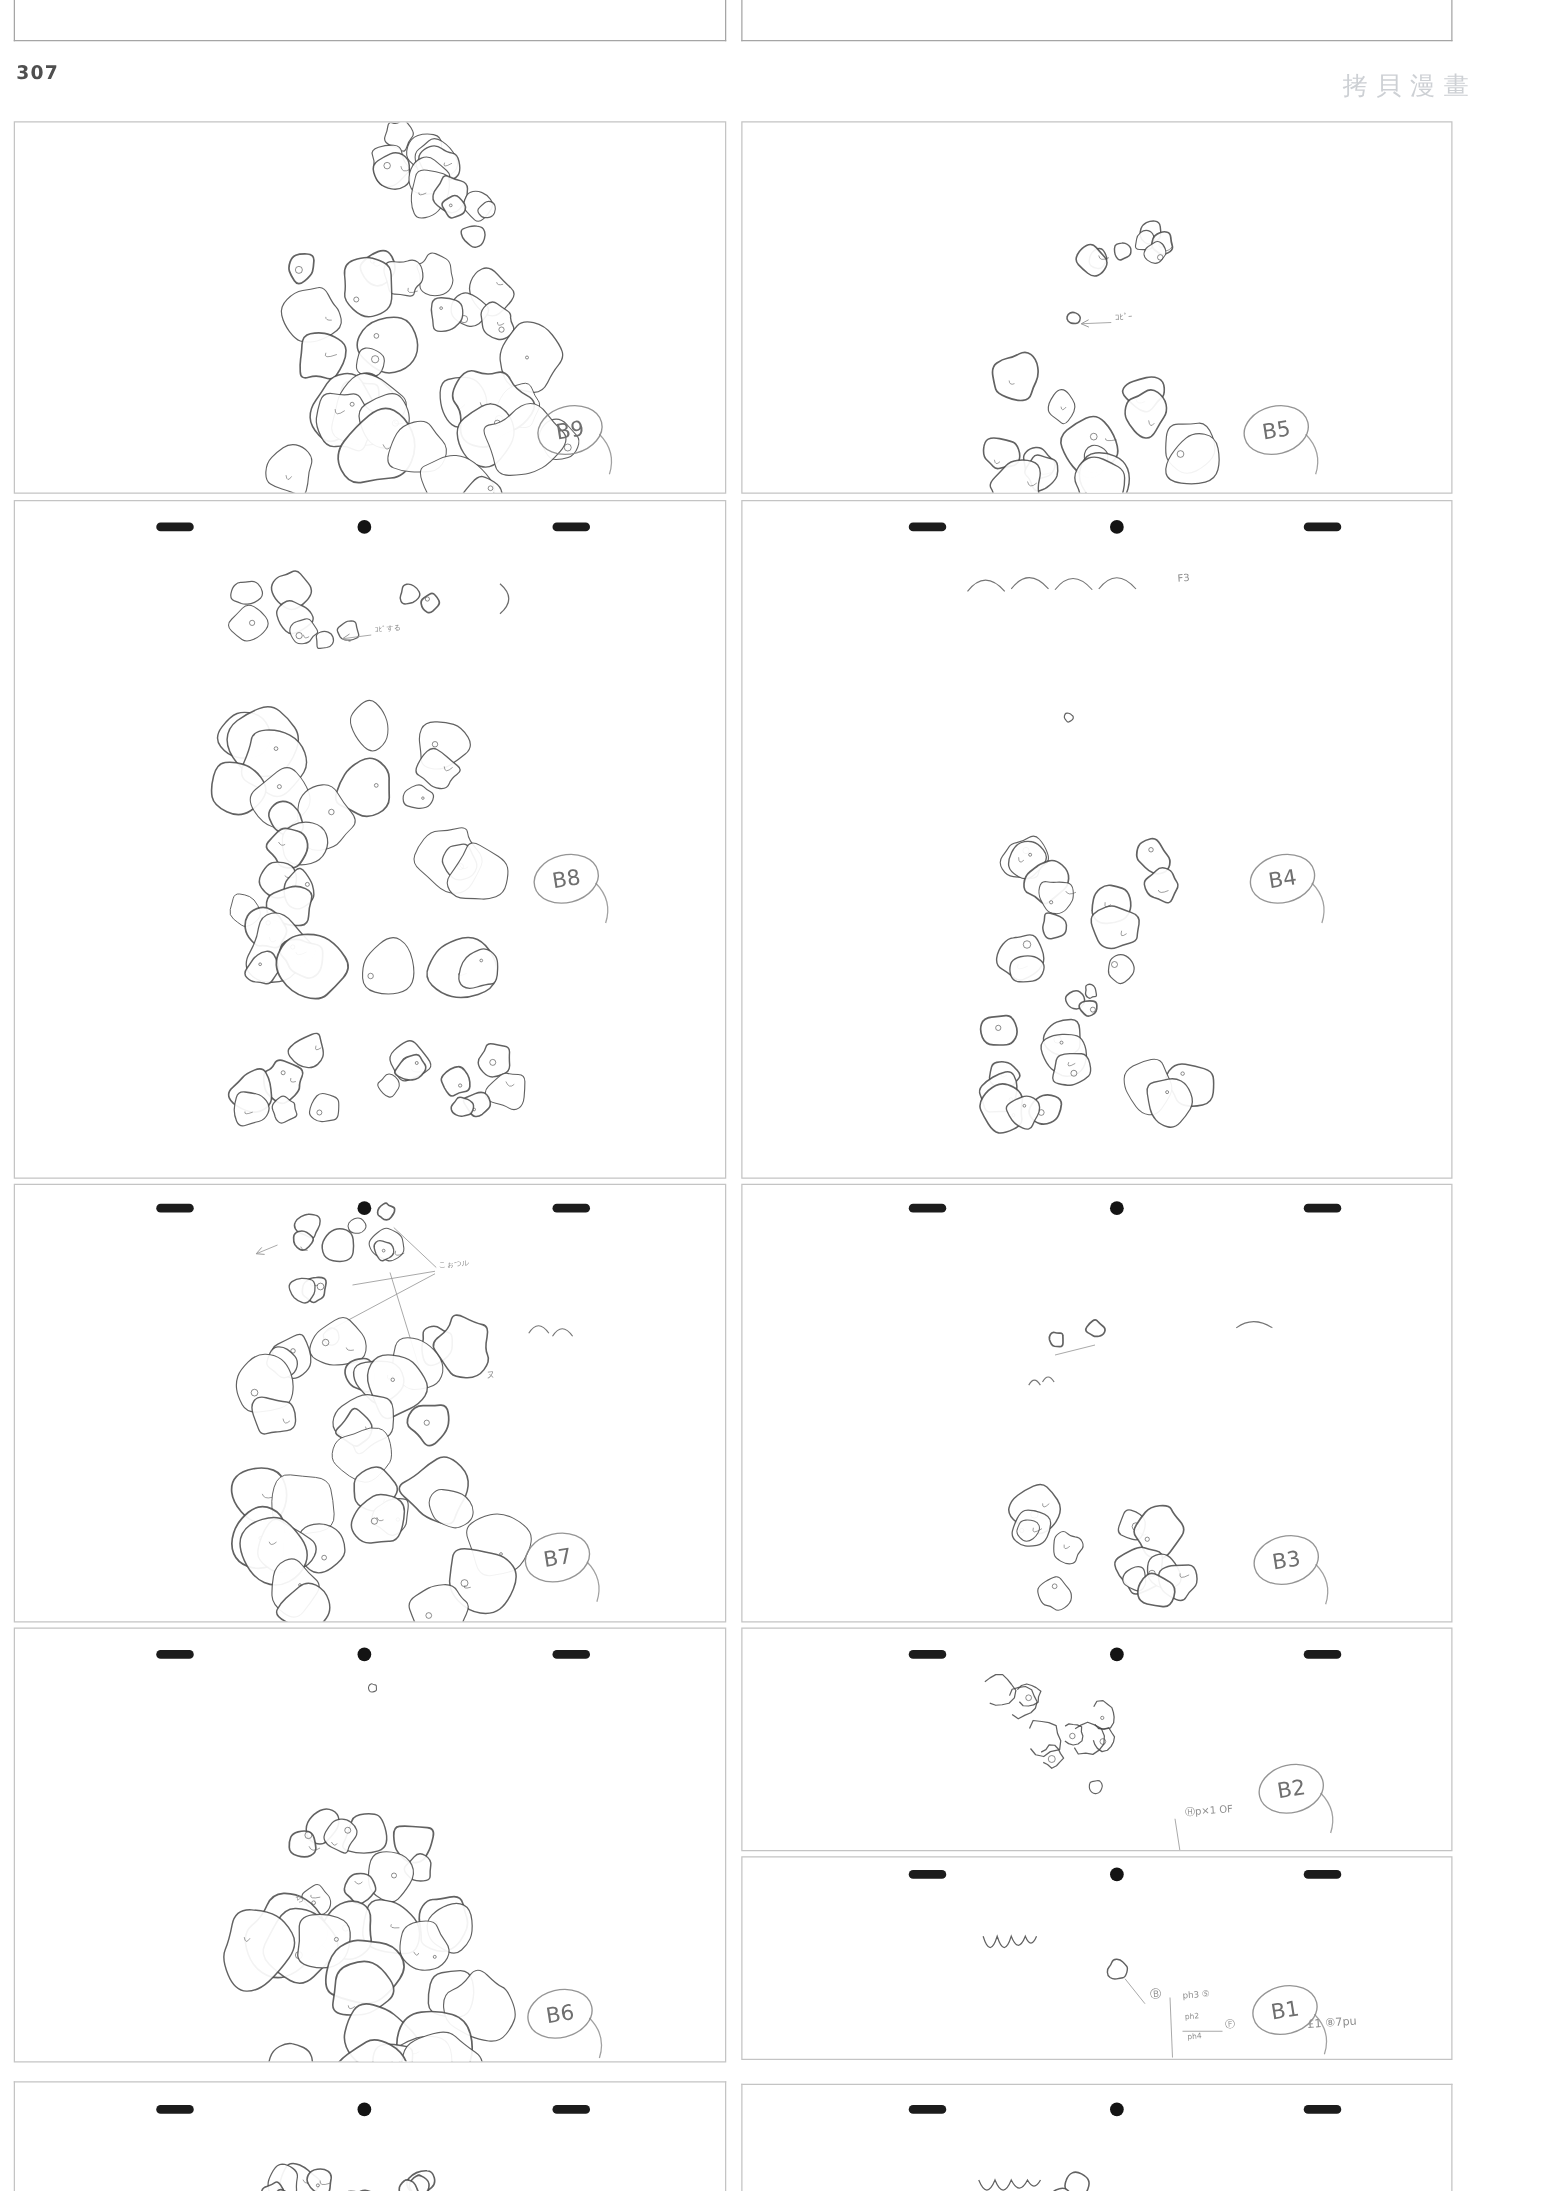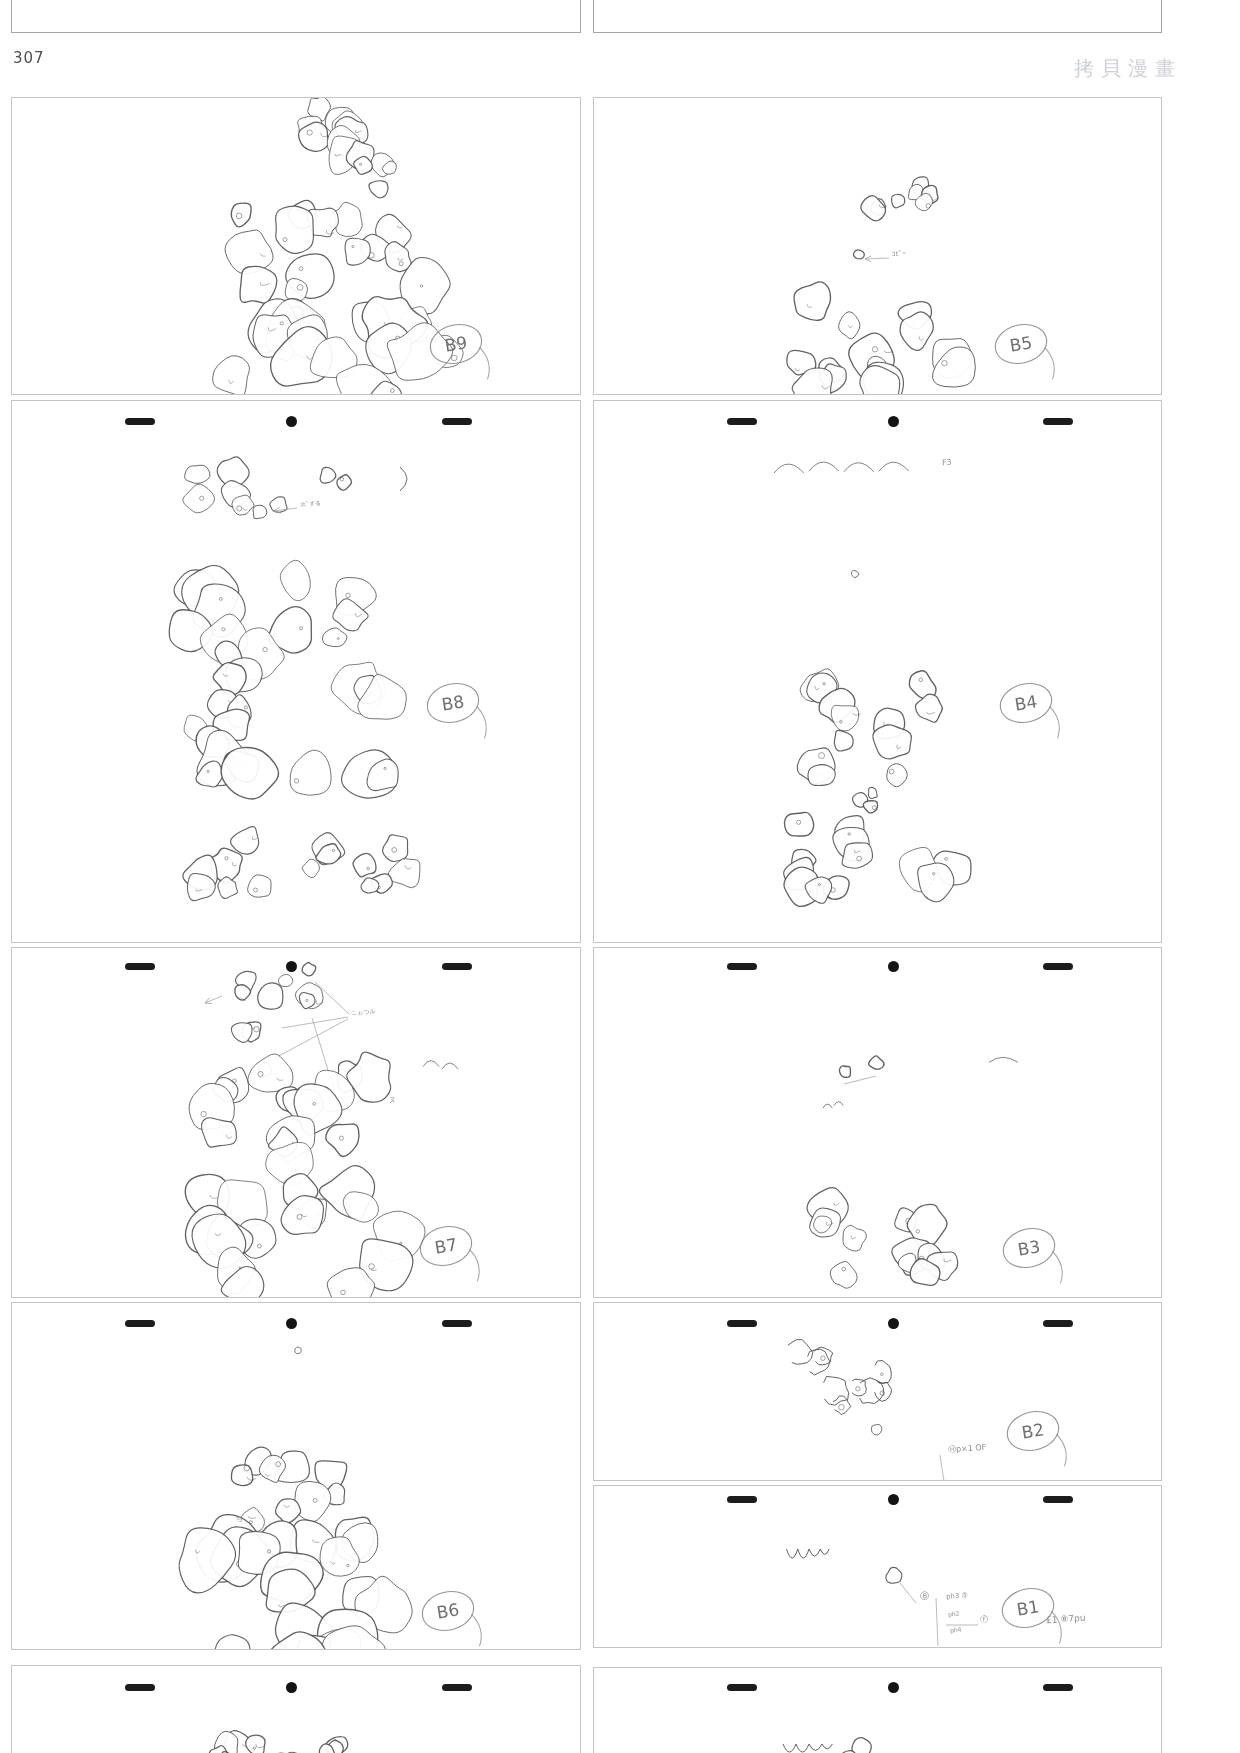--- a/index.html
+++ b/index.html
@@ -1,21 +1,21 @@
 <!DOCTYPE html>
 <html><head>
 <meta charset="utf-8">
 <style>
   html,body{margin:0;padding:0;background:#fff;}
   body{width:1240px;height:1753px;position:relative;overflow:hidden;
        font-family:"DejaVu Sans",sans-serif;}
   #stage{position:absolute;inset:0;background:#ffffff;}
 
   
-  .page-num{position:absolute;left:13px;top:49px;font-size:15px;font-weight:400;
+  .page-num{position:absolute;left:13px;top:49px;font-size:15px;font-weight:700;
             color:#4f4f4f;letter-spacing:1px;z-index:5;}
   .brand{position:absolute;left:6px;top:40px;display:flex;align-items:center;z-index:4;opacity:.92;}
   .brand .t{font-weight:800;font-size:46px;line-height:1;color:transparent;
             -webkit-text-stroke:2.2px #c9c9c9;letter-spacing:1px;}
   .brand .face{margin:0 -3px;}
   .wm-cjk{position:absolute;right:58px;top:55px;font-size:20px;color:#cdd0d4;
           letter-spacing:7px;z-index:4;text-align:right;}
 
   
   .panel{position:absolute;background:#fff;border:1px solid #c4c4c4;

